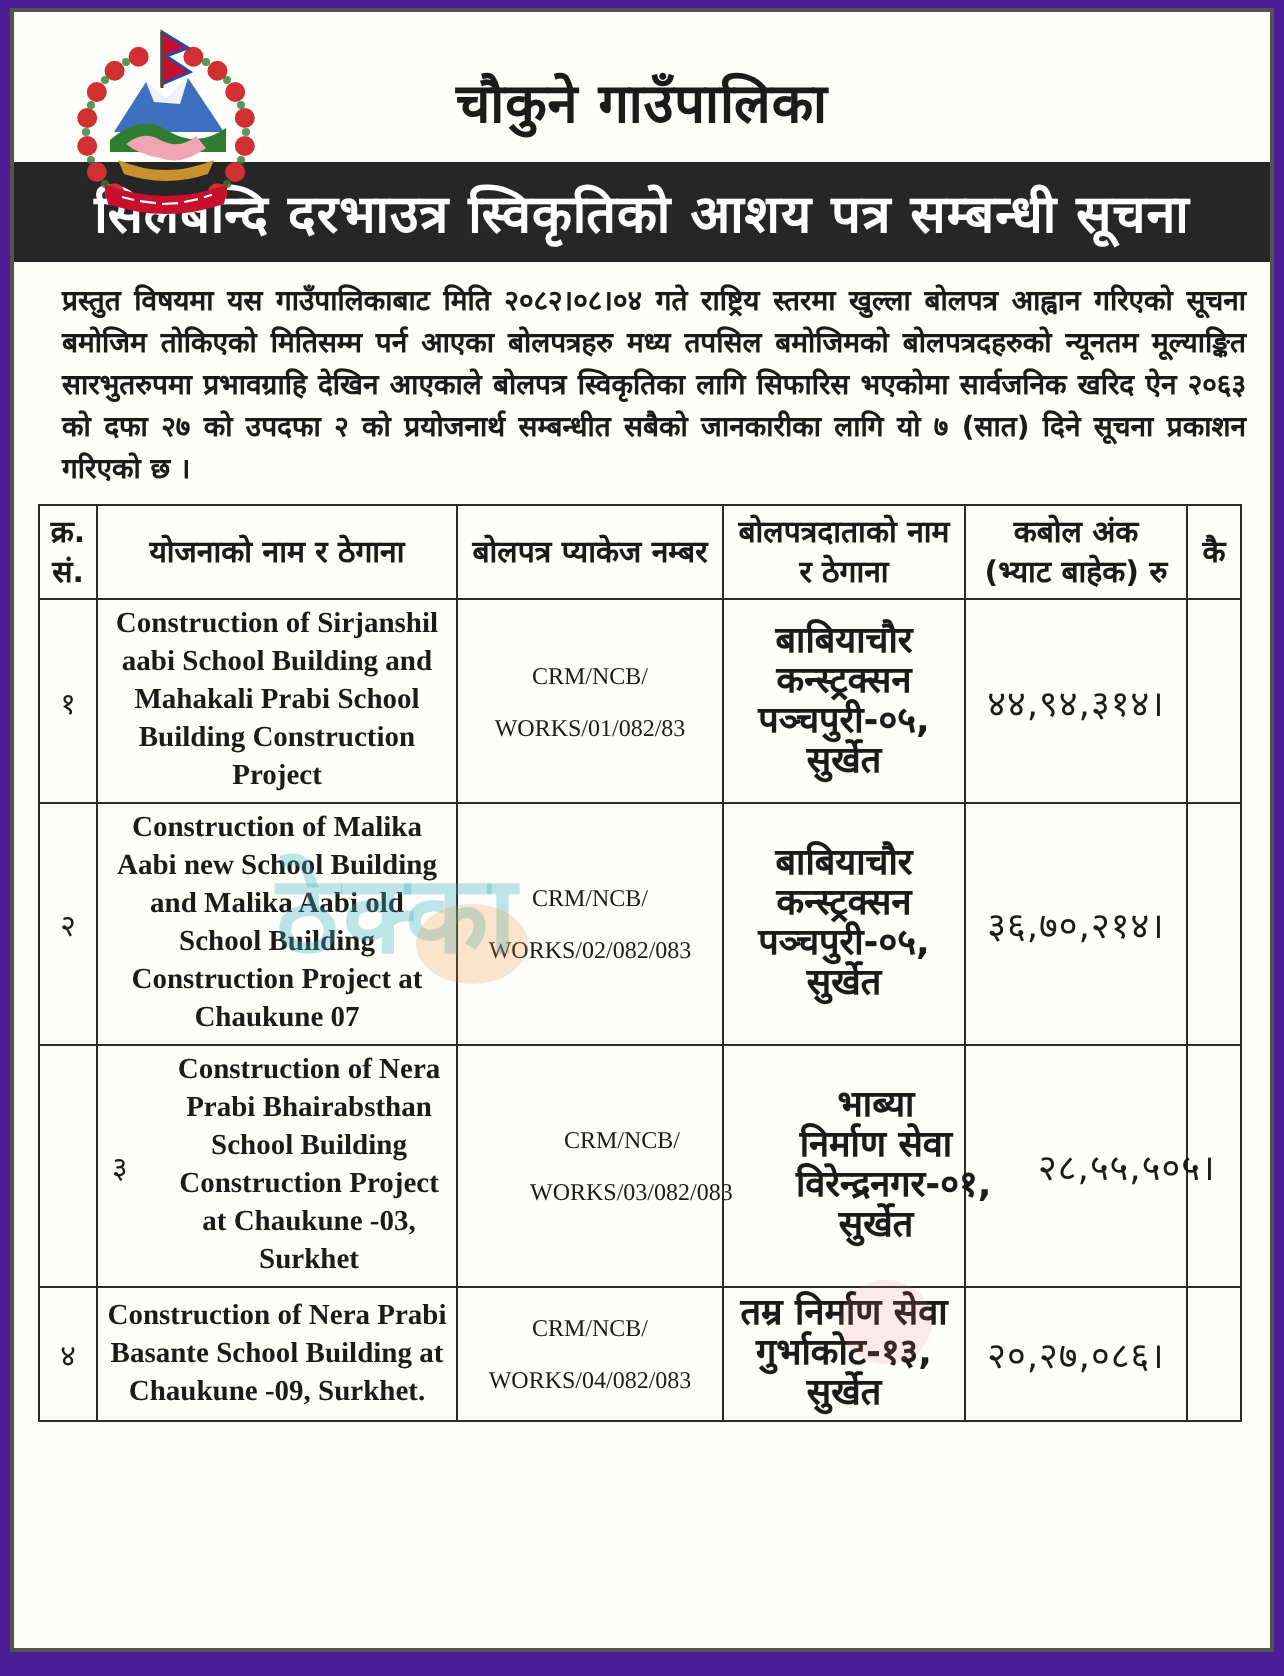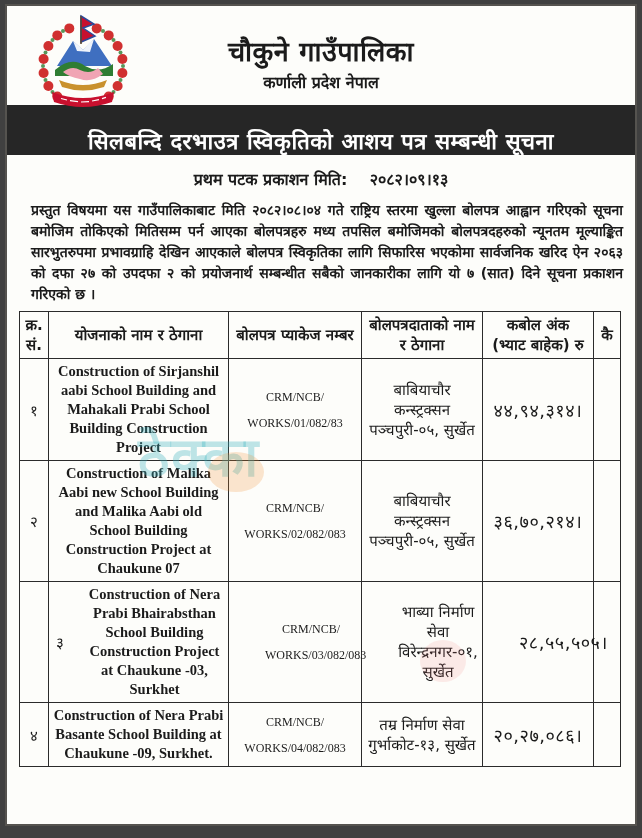--- a/index.html
+++ b/index.html
@@ -5,40 +5,40 @@
   * { margin:0; padding:0; box-sizing:border-box; }
   html,body { width:642px; height:838px; }
   body {
     background:#e9e9e4;
     font-family:"DejaVu Sans","Liberation Sans",sans-serif;
     color:#1b1b1b;
     position:relative;
   }
   .page {
     position:absolute; left:0; top:0; width:642px; height:838px;
-    background:#404040;
+    background:#4c1d95;
   }
   .doc-border {
     position:absolute; left:5px; top:4px; width:632px; height:822px;
     border:2px solid #55534f;
     background:#fdfdfa;
     overflow:hidden;
   }
   
   .header { position:relative; padding-top:26px; text-align:center; }
   .emblem { position:absolute; left:26px; top:8px; width:100px; height:105px; }
   .h-muni { font-size:27px; font-weight:bold; letter-spacing:.5px; }
   .h-office { font-size:36px; font-weight:bold; margin-top:4px; letter-spacing:.5px; }
   .h-addr { font-size:16px; font-weight:bold; margin-top:8px; }
   .h-prov { font-size:16px; font-weight:bold; margin-top:2px; }
   
   .banner {
     margin-top:12px; background:#262626; color:#ffffff;
-    height:50px; display:flex; align-items:flex-end; justify-content:center;
-    font-size:22px; font-weight:bold; letter-spacing:.5px;
+    height:50px; display:flex; align-items:center; justify-content:center;
+    font-size:26px; font-weight:bold; letter-spacing:.5px;
   }
   .publine { text-align:center; margin-top:13px; font-size:16px; font-weight:bold; }
   .bodytext {
     margin:10px 12px 0 24px; font-size:14px; font-weight:600;
     line-height:21px; text-align:justify;
   }
   .tapasil { margin:9px 0 0 12px; font-size:15px; font-weight:bold; text-decoration:underline; }
   
   table.notice {
     margin:6px 0 0 12px; border-collapse:collapse; width:601px;
@@ -51,21 +51,21 @@
   col.c-sn { width:29px; }
   col.c-project { width:180px; }
   col.c-package { width:133px; }
   col.c-bidder { width:121px; }
   col.c-amount { width:111px; }
   col.c-remark { width:27px; }
   th { font-size:15px; font-weight:bold; line-height:20px; }
   td.sn { font-size:15px; }
   td.project { font-family:"Liberation Serif","DejaVu Serif",serif; font-size:14.5px; line-height:19px;font-weight:bold; }
   td.package { font-family:"Liberation Serif","DejaVu Serif",serif; font-size:12px; line-height:26px; }
-  td.bidder { font-size:15px; font-weight:normal; line-height:20px; }
+  td.bidder { font-size:18px; font-weight:bold; line-height:20px; }
   td.amount { font-size:18px; letter-spacing:.5px; }
   tr.r1 td { height:78px; }
   tr.r2 td { height:100px; }
   tr.r3 td { height:70px;padding-left:36px; }
   tr.r4 td { height:60px; }
   
   .watermark { position:absolute; left:0; top:0; width:642px; height:838px; pointer-events:none; }
   .wm-text {
     position:absolute; left:138px; top:418px; font-size:54px; font-weight:bold;
     color:rgba(62,178,190,0.33); letter-spacing:2px;
@@ -134,32 +134,26 @@
         <path d="M19,78 Q50,90 81,78 L79,88 Q50,98 21,88 Z" fill="#c8102e"></path>
         <g stroke="#ffffff" stroke-width="1.1">
           <line x1="28" y1="84.5" x2="34" y2="86"></line>
             <line x1="37" y1="86.6" x2="45" y2="87.6"></line>
           <line x1="48" y1="88" x2="56" y2="87.6"></line>
             <line x1="59" y1="87" x2="66" y2="85.6"></line>
           <line x1="69" y1="84.6" x2="73" y2="83.4"></line>
         </g>
       </svg>
       <div class="h-muni">चौकुने गाउँपालिका</div>
-      <div class="h-prov">कर्णाली प्रदेश नेपाल</div>
     </div>
 
     <div class="banner">
       <span>सिलबन्दि दरभाउत्र स्विकृतिको आशय पत्र सम्बन्धी सूचना</span>
     </div>
 
-    <div class="publine">
-      <span>प्रथम पटक प्रकाशन मिति:</span>
-      <span>&nbsp;&nbsp;</span>
-      <span>२०८२।०९।१३</span>
-    </div>
 
     <div class="bodytext">प्रस्तुत विषयमा यस गाउँपालिकाबाट मिति २०८२।०८।०४ गते राष्ट्रिय स्तरमा खुल्ला बोलपत्र  आह्वान गरिएको सूचना बमोजिम तोकिएको मितिसम्म पर्न आएका बोलपत्रहरु मध्य  तपसिल बमोजिमको बोलपत्रदहरुको न्यूनतम मूल्याङ्कित सारभुतरुपमा प्रभावग्राहि देखिन आएकाले बोलपत्र स्विकृतिका लागि सिफारिस भएकोमा सार्वजनिक खरिद ऐन २०६३ को दफा २७ को उपदफा २ को प्रयोजनार्थ सम्बन्धीत सबैको जानकारीका लागि यो ७ (सात) दिने सूचना प्रकाशन गरिएको छ ।</div>
 
 
     <table class="notice">
       <colgroup>
         <col class="c-sn">
           <col class="c-project">
           <col class="c-package">
         <col class="c-bidder">

